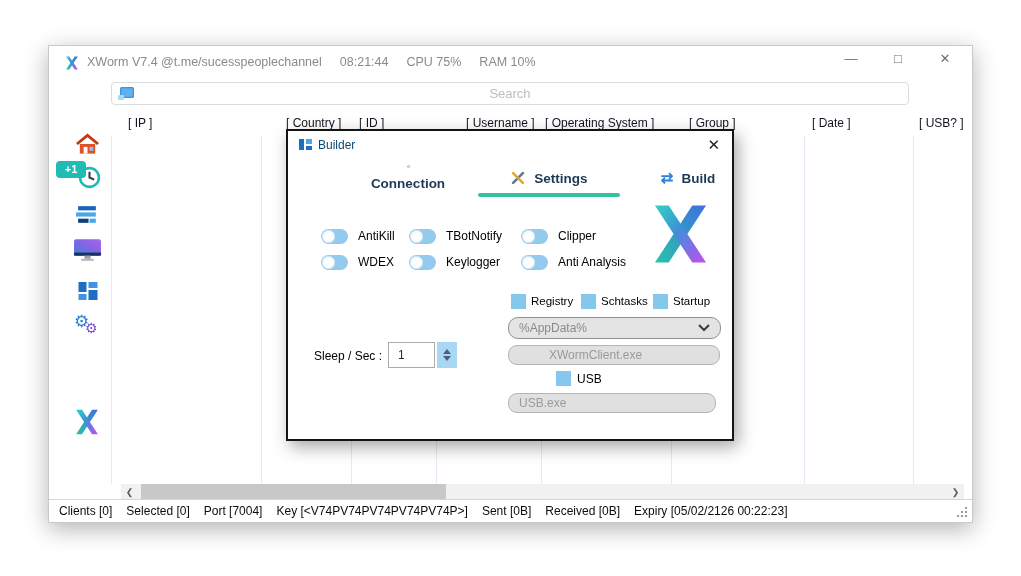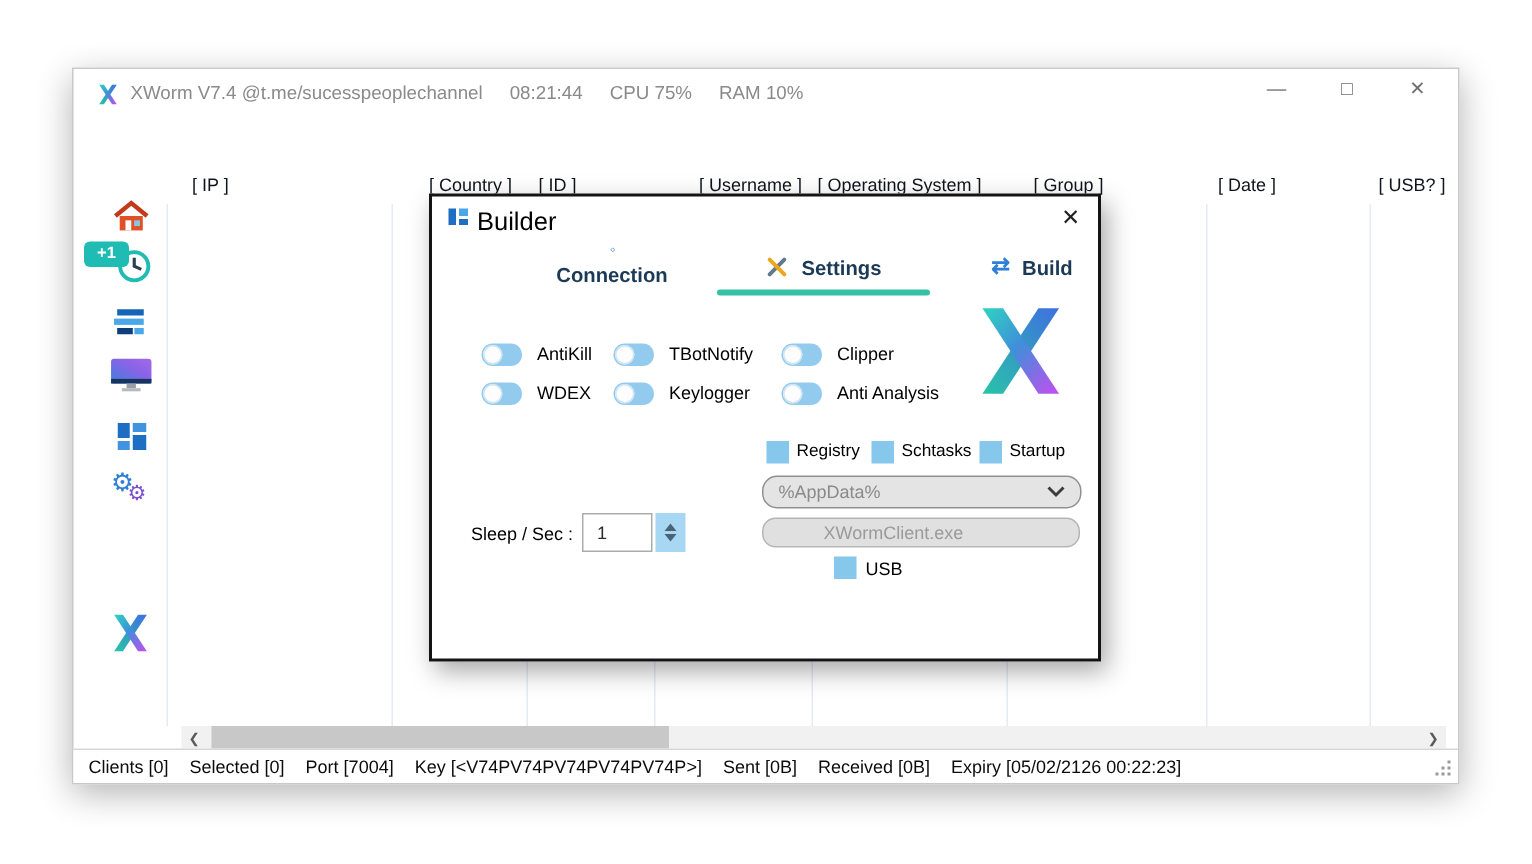--- a/index.html
+++ b/index.html
@@ -44,21 +44,21 @@
   
   .statusbar { position:absolute; left:0; right:0; bottom:0; height:23px; border-top:1px solid #d6d6d6;
                background:#fff; display:flex; align-items:center; gap:14px; padding-left:10px;
                font-size:12px; color:#0c0c0c; white-space:nowrap; }
   .grip { position:absolute; right:3px; bottom:3px; }
 
   
   .dialog { position:absolute; left:237px; top:83px; width:448px; height:312px; background:#fff;
             border:2px solid #141414; box-shadow:4px 6px 16px rgba(0,0,0,.35); z-index:10; }
   .dlg-titlebar { position:absolute; left:0; top:0; right:0; height:28px; }
-  .dlg-title { position:absolute; left:30px; top:7px; font-size:17px; color:#000000; }
+  .dlg-title { position:absolute; left:30px; top:7px; font-size:12px; color:#0c4a6e; }
   .dlg-icon { position:absolute; left:10px; top:6px; width:15px; height:15px; }
   .dlg-close { position:absolute; right:12px; top:5px; font-size:15px; color:#222; cursor:pointer; }
 
   .tab { position:absolute; top:34px; width:142px; height:26px; display:flex; align-items:center; justify-content:center;
          gap:8px; font-size:13.5px; font-weight:bold; color:#1c3a55; cursor:pointer; }
   .tab.active::after { content:""; position:absolute; left:0; right:0; bottom:-6px; height:4px;
                        background:var(--accent-teal,#35c1a4); border-radius:2px; }
 
   .toggle-grid { position:absolute; left:33px; top:92px; display:grid; grid-template-columns:88px 112px 160px;
                  grid-auto-rows:26px; }
@@ -119,20 +119,28 @@
       <span>CPU 75%</span>
       <span>RAM 10%</span>
     </div>
     <div class="win-controls">
       <span>—</span>
       <span>□</span>
       <span>✕</span>
     </div>
   </div>
 
+  <div class="searchbox">
+    <svg class="search-ic" viewBox="0 0 18 15">
+      <rect x="3" y="1" width="14" height="11" rx="1.5" fill="#3f93e0"></rect>
+      <rect x="4.2" y="2.2" width="11.6" height="8.6" rx="1" fill="#5fb0ef"></rect>
+      <rect x="1" y="9" width="6" height="5" rx="1" fill="#a8d8f5"></rect>
+    </svg>
+    <input type="text" placeholder="Search" style="">
+  </div>
 
   <div class="side-item" style="left:26px; top:86px;">
     <svg width="25" height="24" viewBox="0 0 26 24">
       <path d="M2 12 L13 3 L24 12" stroke="#c23a1a" stroke-width="3" fill="none"></path>
       <rect x="5" y="12" width="16" height="10" fill="#e05226"></rect>
       <rect x="9" y="15" width="4" height="7" fill="#ffffff"></rect>
       <rect x="15" y="15" width="4" height="4" fill="#8ac6ec"></rect>
     </svg>
   </div>
 
@@ -359,15 +367,16 @@
       <span class="dn"></span>
     </div>
 
     <input class="txtin" style="left: 220px; top: 214px; width: 212px; padding-left: 40px;" type="text" placeholder="XWormClient.exe">
 
     <div class="usb-row">
       <span class="cbox"></span>
       <span>USB</span>
     </div>
 
+    <input class="txtin" style="left: 220px; top: 262px; width: 208px;" type="text" placeholder="USB.exe">
   </div>
 
 </div>
 
 </body></html>

